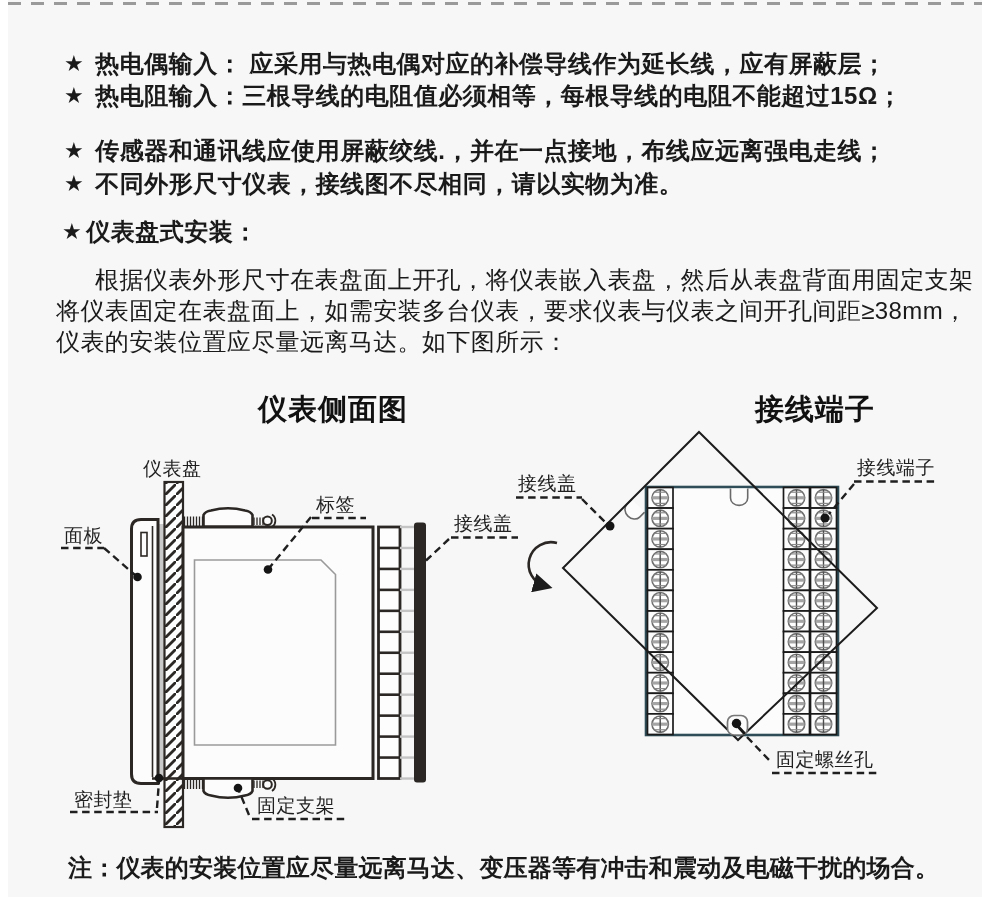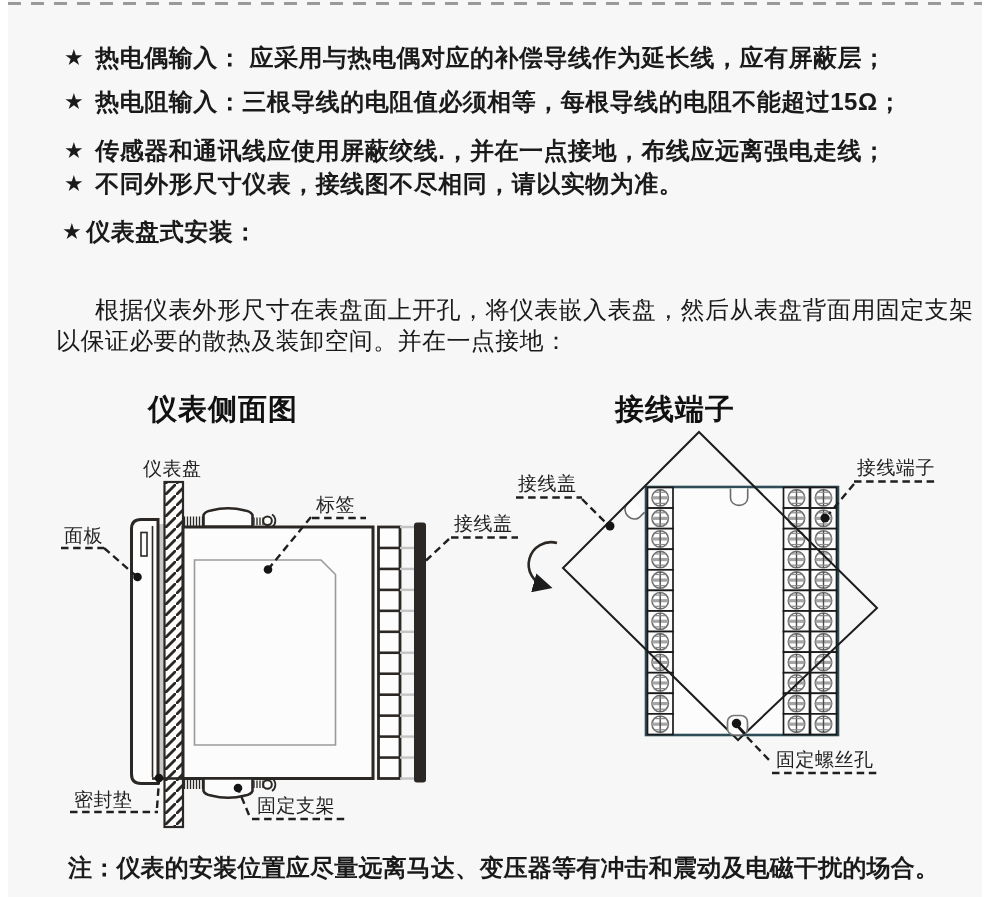--- a/index.html
+++ b/index.html
@@ -11,48 +11,49 @@
   .edge{position:absolute;top:0;bottom:0;width:8px;background:#ffffff;}
   .edge.left{left:0;} .edge.right{right:0;}
   .sep{position:absolute;top:2px;left:8px;right:8px;height:3px;
     background:repeating-linear-gradient(90deg,#9a9a9a 0 13px,transparent 13px 23px);}
   .bullet{position:absolute;left:64px;font-size:24px;font-weight:600;
     white-space:nowrap;letter-spacing:0.5px;}
   .bullet .star{display:inline-block;margin-right:11px;font-size:22px;transform:translateY(-1px);}
   .bullet.b5{left:62px;} .bullet.b5 .star{margin-right:4px;}
   .para{position:absolute;left:56px;top:264px;width:922px;
     font-size:24px;font-weight:500;line-height:31px;letter-spacing:0.4px;}
-  .para .l1{text-indent:39px;margin-top:30px;}
-  .dtitle{position:absolute;top:390px;width:260px;text-align:left;
+  .para .l1{text-indent:39px;}
+  .dtitle{position:absolute;top:390px;width:260px;text-align:right;
     font-family:"Liberation Serif","DejaVu Serif",serif;
     font-size:29px;font-weight:700;letter-spacing:1px;color:#111;}
   #title-side{left:148px;} #title-back{left:615px;}
   .note{position:absolute;left:68px;top:852px;font-size:24px;font-weight:700;
     white-space:nowrap;letter-spacing:0.2px;}
   #diagram-svg{position:absolute;left:0;top:430px;}
   .dlabel{font-size:19px;font-weight:500;fill:#1f1f1f;letter-spacing:0.5px;}
   .dash{fill:none;stroke:#1f1f1f;stroke-width:2.4;stroke-dasharray:7.5 4.6;}
   .ln{stroke:#2b2724;fill:none;}
 </style>
 </head>
 <body>
 
 <div class="edge left"></div>
 <div class="edge right"></div>
 <div class="sep"></div>
 
-<div class="bullet" style="top:42px"><span class="star">★</span><span>热电偶输入： 应采用与热电偶对应的补偿导线作为延长线，应有屏蔽层；</span></div>
-<div class="bullet" style="top:86px"><span class="star">★</span><span>热电阻输入：三根导线的电阻值必须相等，每根导线的电阻不能超过15Ω；</span></div>
+<div class="bullet" style="top:48px"><span class="star">★</span><span>热电偶输入： 应采用与热电偶对应的补偿导线作为延长线，应有屏蔽层；</span></div>
+<div class="bullet" style="top:80px"><span class="star">★</span><span>热电阻输入：三根导线的电阻值必须相等，每根导线的电阻不能超过15Ω；</span></div>
 <div class="bullet" style="top:135px"><span class="star">★</span><span>传感器和通讯线应使用屏蔽绞线.，并在一点接地，布线应远离强电走线；</span></div>
 <div class="bullet" style="top:168px"><span class="star">★</span><span>不同外形尺寸仪表，接线图不尽相同，请以实物为准。</span></div>
 <div class="bullet b5" style="top:216px"><span class="star">★</span><span>仪表盘式安装：</span></div>
 
 <div class="para">
   <div class="l1">根据仪表外形尺寸在表盘面上开孔，将仪表嵌入表盘，然后从表盘背面用固定支架</div>
-  <div>以保证必要的散热及装卸空间。并在一点接地：</div>
+  <div>将仪表固定在表盘面上，如需安装多台仪表，要求仪表与仪表之间开孔间距≥38mm，</div>
+  <div>仪表的安装位置应尽量远离马达。如下图所示：</div>
 </div>
 
 <div class="dtitle" id="title-side">仪表侧面图</div>
 <div class="dtitle" id="title-back">接线端子</div>
 
 <svg id="diagram-svg" width="990" height="420" viewBox="0 430 990 420">
   <defs>
     <pattern id="hatch" patternUnits="userSpaceOnUse" width="11" height="11">
       <line x1="0" y1="11" x2="11" y2="0" stroke="#2b2724" stroke-width="2.8"></line>
     </pattern>

